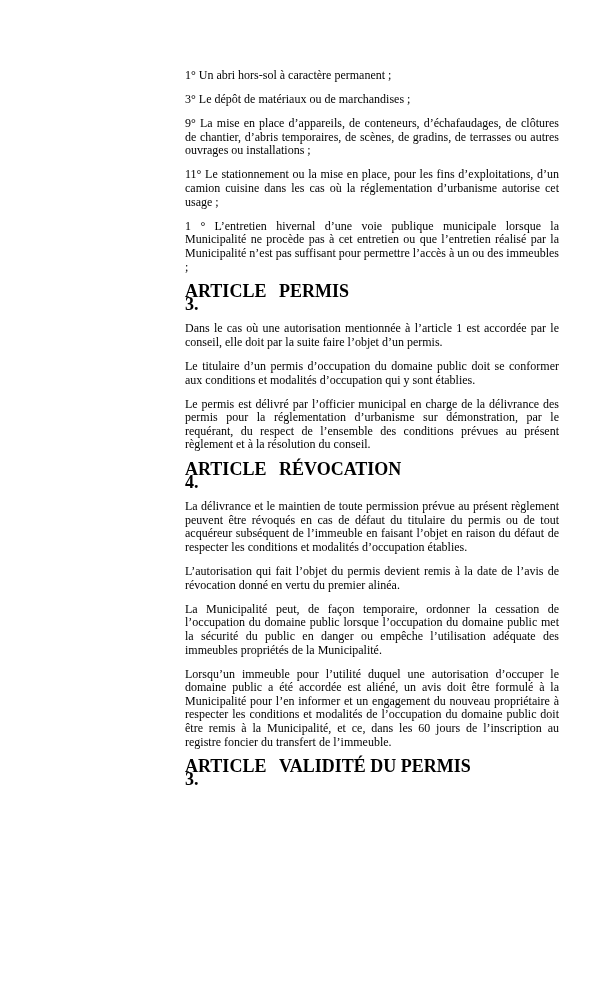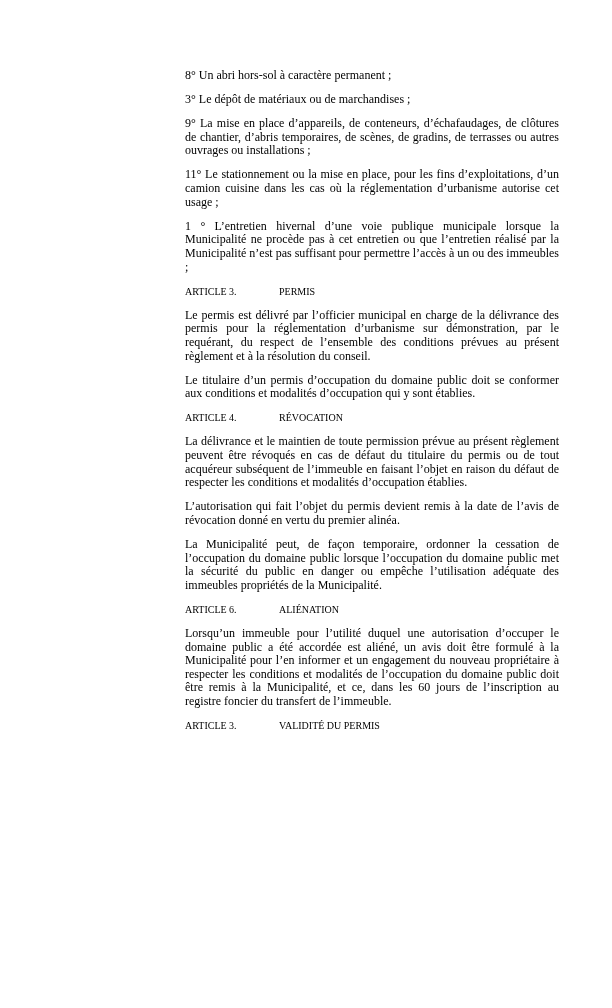--- a/index.html
+++ b/index.html
@@ -21,60 +21,56 @@
       top: 69px;
       width: 374px;
       font-size: 12px;
       line-height: 13.6px;
     }
     .para {
       margin: 0 0 10.5px 0;
       text-align: justify;
     }
     .heading {
-      font-weight: normal;
+      font-weight: bold;
       margin: 10px 0 10.5px 0;
       display: flex;
-      font-size: 10px;
-      align-items: flex-end;
+      font-size: 18px;
     }
     .heading .num {
       width: 94px;
       flex: none;
     }
   </style>
 </head>
 <body>
 
 <div class="page">
-  <p class="para">8° Un abri hors-sol à caractère permanent ;</p>
+  <p class="para">1° Un abri hors-sol à caractère permanent ;</p>
   <p class="para">3° Le dépôt de matériaux ou de marchandises ;</p>
   <p class="para">9° La mise en place d’appareils, de conteneurs, d’échafaudages, de clôtures de chantier, d’abris temporaires, de scènes, de gradins, de terrasses ou autres ouvrages ou installations ;</p>
   <p class="para">11° Le stationnement ou la mise en place, pour les fins d’exploitations, d’un camion cuisine dans les cas où la réglementation d’urbanisme autorise cet usage ;</p>
   <p class="para">1 ° L’entretien hivernal d’une voie publique municipale lorsque la Municipalité ne procède pas à cet entretien ou que l’entretien réalisé par la Municipalité n’est pas suffisant pour permettre l’accès à un ou des immeubles ;</p>
 
   <div class="heading">
     <span class="num">ARTICLE 3.</span>
     <span>PERMIS</span>
   </div>
+  <p class="para">Dans le cas où une autorisation mentionnée à l’article 1 est accordée par le conseil, elle doit par la suite faire l’objet d’un permis.</p>
+  <p class="para">Le titulaire d’un permis d’occupation du domaine public doit se conformer aux conditions et modalités d’occupation qui y sont établies.</p>
   <p class="para">Le permis est délivré par l’officier municipal en charge de la délivrance des permis pour la réglementation d’urbanisme sur démonstration, par le requérant, du respect de l’ensemble des conditions prévues au présent règlement et à la résolution du conseil.</p>
-  <p class="para">Le titulaire d’un permis d’occupation du domaine public doit se conformer aux conditions et modalités d’occupation qui y sont établies.</p>
 
   <div class="heading">
     <span class="num">ARTICLE 4.</span>
     <span>RÉVOCATION</span>
   </div>
   <p class="para">La délivrance et le maintien de toute permission prévue au présent règlement peuvent être révoqués en cas de défaut du titulaire du permis ou de tout acquéreur subséquent de l’immeuble en faisant l’objet en raison du défaut de respecter les conditions et modalités d’occupation établies.</p>
   <p class="para">L’autorisation qui fait l’objet du permis devient remis à la date de l’avis de révocation donné en vertu du premier alinéa.</p>
 
   <p class="para">La Municipalité peut, de façon temporaire, ordonner la cessation de l’occupation du domaine public lorsque l’occupation du domaine public met la sécurité du public en danger ou empêche l’utilisation adéquate des immeubles propriétés de la Municipalité.</p>
 
-  <div class="heading">
-    <span class="num">ARTICLE 6.</span>
-    <span>ALIÉNATION</span>
-  </div>
   <p class="para">Lorsqu’un immeuble pour l’utilité duquel une autorisation d’occuper le domaine public a été accordée est aliéné, un avis doit être formulé à la Municipalité pour l’en informer et un engagement du nouveau propriétaire à respecter les conditions et modalités de l’occupation du domaine public doit être remis à la Municipalité, et ce, dans les 60 jours de l’inscription au registre foncier du transfert de l’immeuble.</p>
 
   <div class="heading">
     <span class="num">ARTICLE 3.</span>
     <span>VALIDITÉ DU PERMIS</span>
   </div>
 </div>
 
 </body></html>

